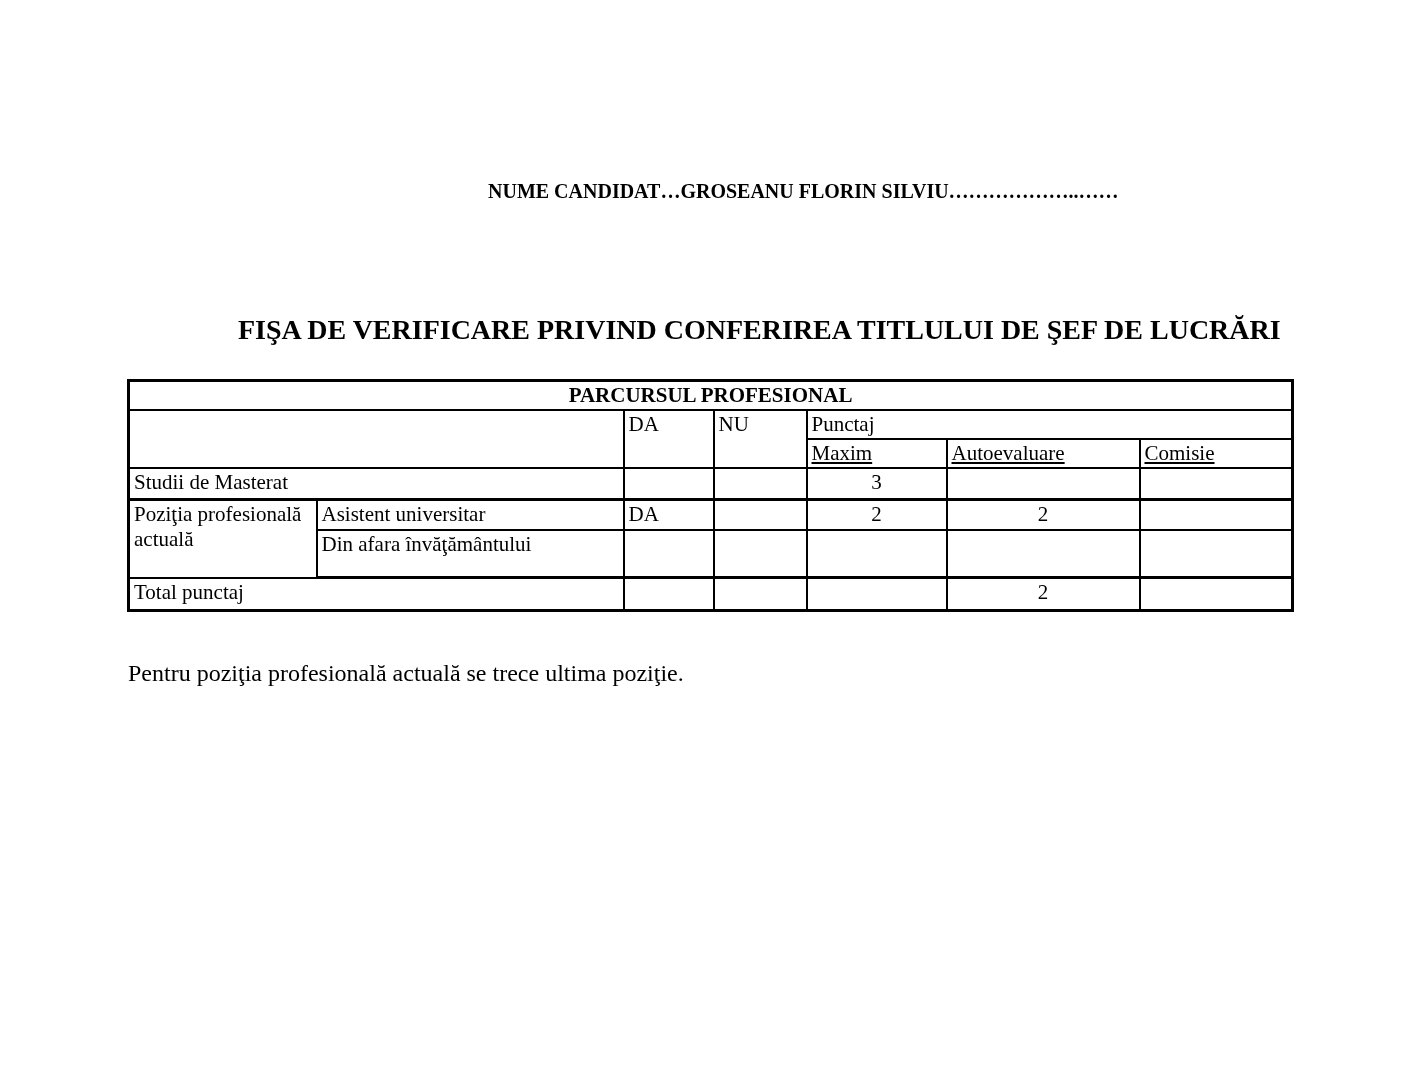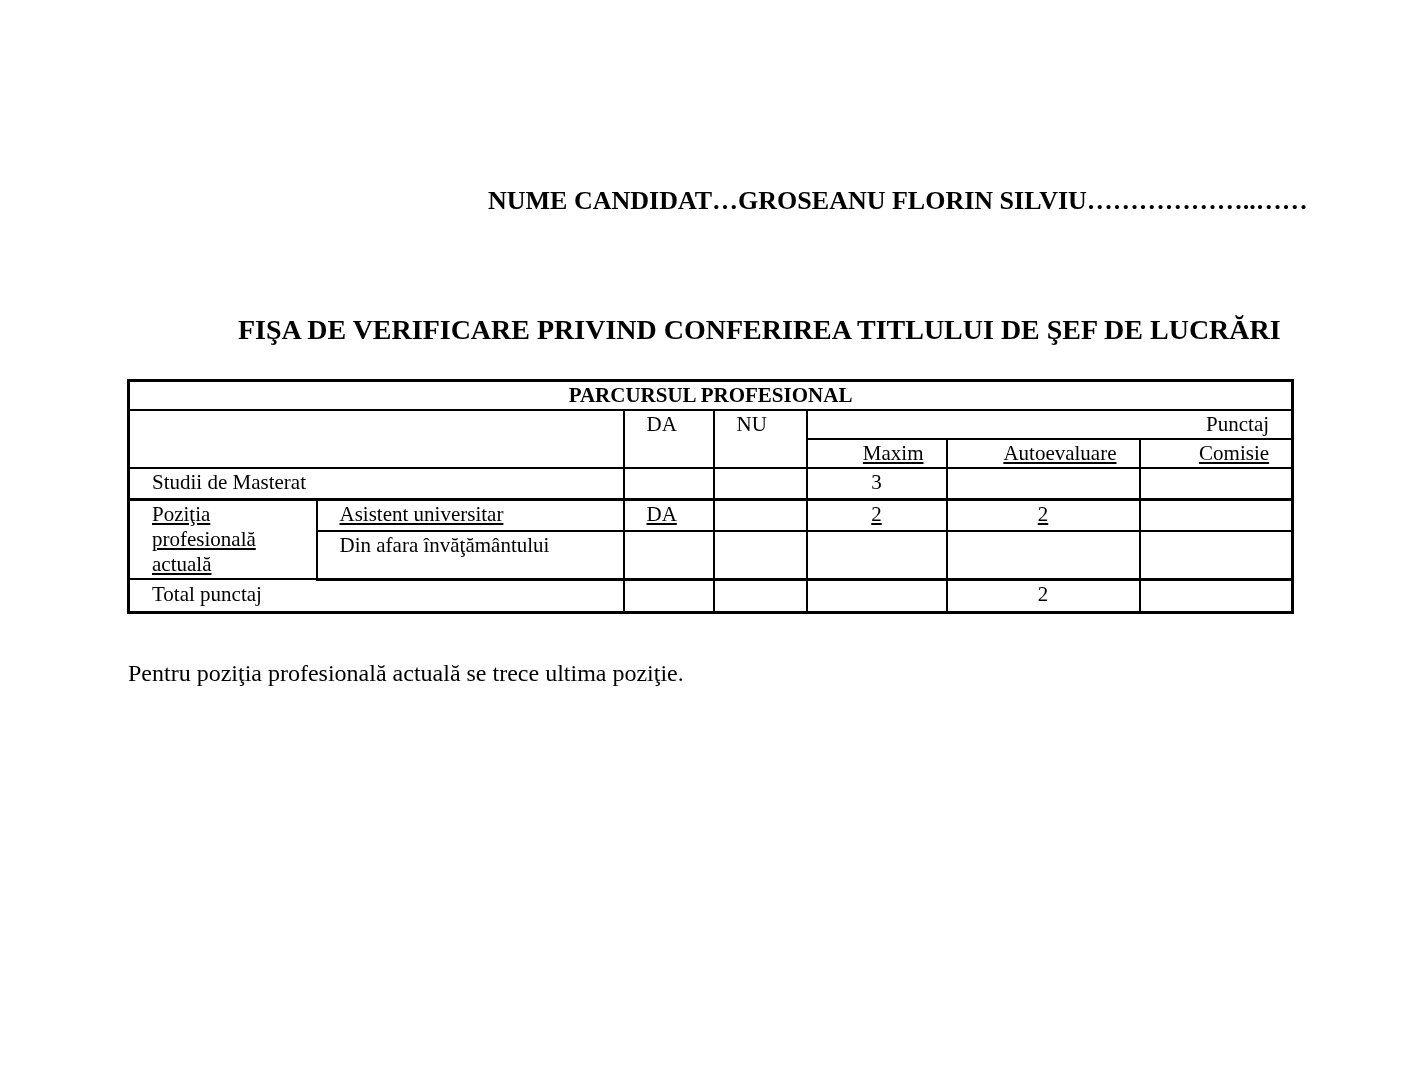--- a/index.html
+++ b/index.html
@@ -11,22 +11,22 @@
     height: 1088px;
     background: #ffffff;
     color: #000000;
     font-family: "Liberation Serif", serif;
     position: relative;
     overflow: hidden;
   }
   .candidate-line {
     position: absolute;
     left: 488px;
-    top: 188px;
-    font-size: 26px;
+    top: 181px;
+    font-size: 20px;
     font-weight: bold;
     white-space: nowrap;
     line-height: 1;
   }
   .doc-title {
     position: absolute;
     left: 238px;
     top: 277px;
     font-size: 28px;
     font-weight: bold;
@@ -40,39 +40,39 @@
     top: 379px;
     width: 1164px;
     border-collapse: collapse;
     table-layout: fixed;
     border: 3px solid #000;
   }
   table.sheet td {
     border: 2px solid #000;
     font-size: 21px;
     line-height: 25px;
-    padding: 1px 22px;
+    padding: 1px 4px;
     vertical-align: top;
     overflow: hidden;
   }
   td.t-title {
     height: 23px;
     text-align: center;
     font-weight: bold;
     font-size: 22px;
     line-height: 22px;
     border-bottom-width: 3px;
   }
   tr.r-head1 td { height: 24px; }
   tr.r-head2 td { height: 22px; text-decoration: underline; }
   tr.r-studii td { height: 27px; border-bottom-width: 3px; border-radius: 8px; }
-  tr.r-asistent td { height: 26px; text-decoration: underline; }
+  tr.r-asistent td { height: 26px; }
   tr.r-dinafara td { height: 43px; border-bottom-width: 3px; border-radius: 13px; }
   tr.r-total td { height: 28px; margin-top: 16px; }
-  .h-center { text-align: right; }
+  .h-center { text-align: left; }
   .c-center { text-align: center; }
   .big {
     font-size: 25px;
     line-height: 26px;
   }
   .note {
     position: absolute;
     left: 128px;
     top: 659px;
     font-size: 24px;

